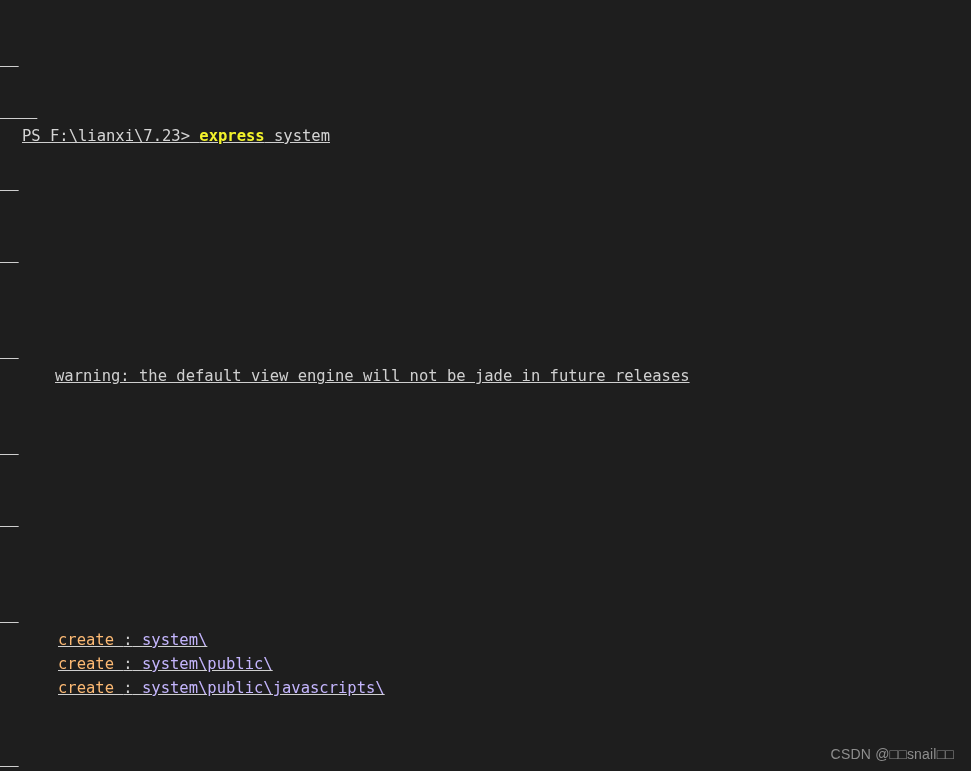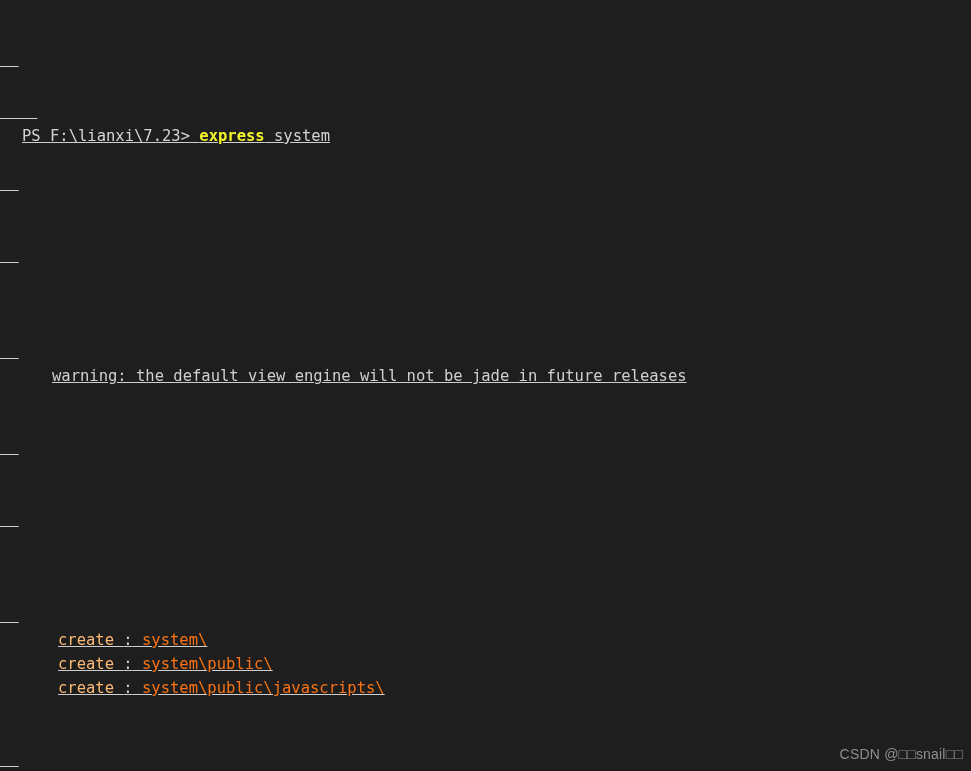--- a/index.html
+++ b/index.html
@@ -34,37 +34,37 @@
 
   .line {
     height: 24px;
     white-space: pre;
     display: block;
   }
   .line.blank { height: 24px; }
 
   
   .ind-prompt  { padding-left: 22px; }
-  .ind-warn    { padding-left: 23px; margin-left: 29px; }
+  .ind-warn    { padding-left: 55px; }
   .ind-create  { padding-left: 58px; }
 
   .prompt-path { color: #d4d4d4; }
   .cmd-name    { color: #f3f32b; font-weight: bold; }
   .cmd-arg     { color: #d4d4d4; }
   .warn-text   { color: #d0d0d0; }
   .kw-create   { color: #fdba74; }
   .sep         { color: #cfcfcf; }
-  .path-text   { color: #f97316; }
+  .path-text   { color: #c4b5fd; }
 
   #first-line-wrap { padding-top: 4px; }
 
   
   #watermark {
     position: absolute;
-    right: 8px;
+    right: 17px;
     bottom: 8px;
     font-family: "Liberation Sans", "DejaVu Sans", sans-serif;
     font-size: 14px;
     line-height: 18px;
     color: #8e8e8e;
     white-space: pre;
     letter-spacing: 0.2px;
   }
 </style>
 </head>

